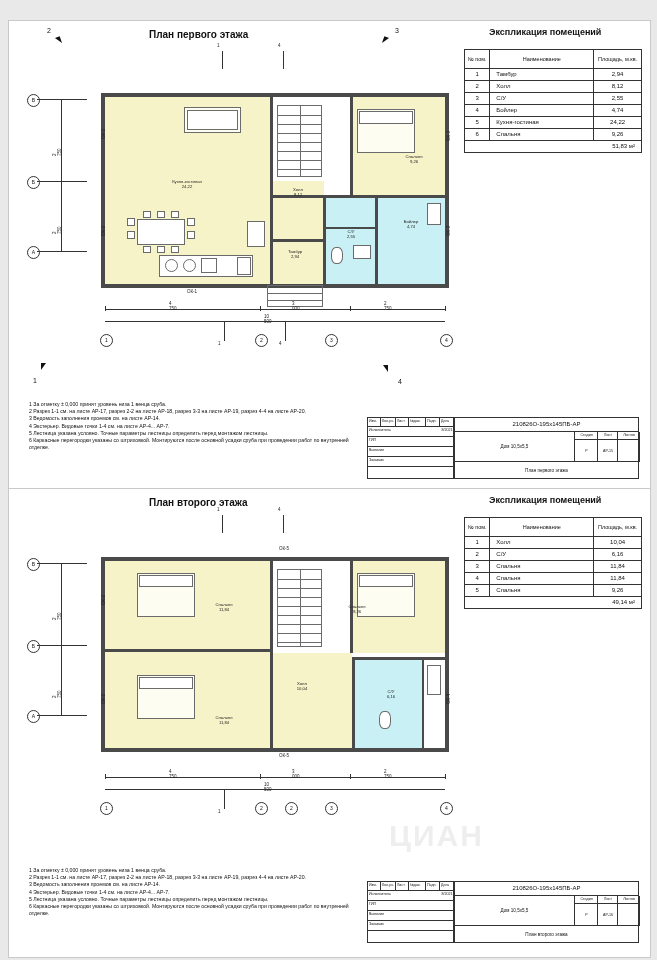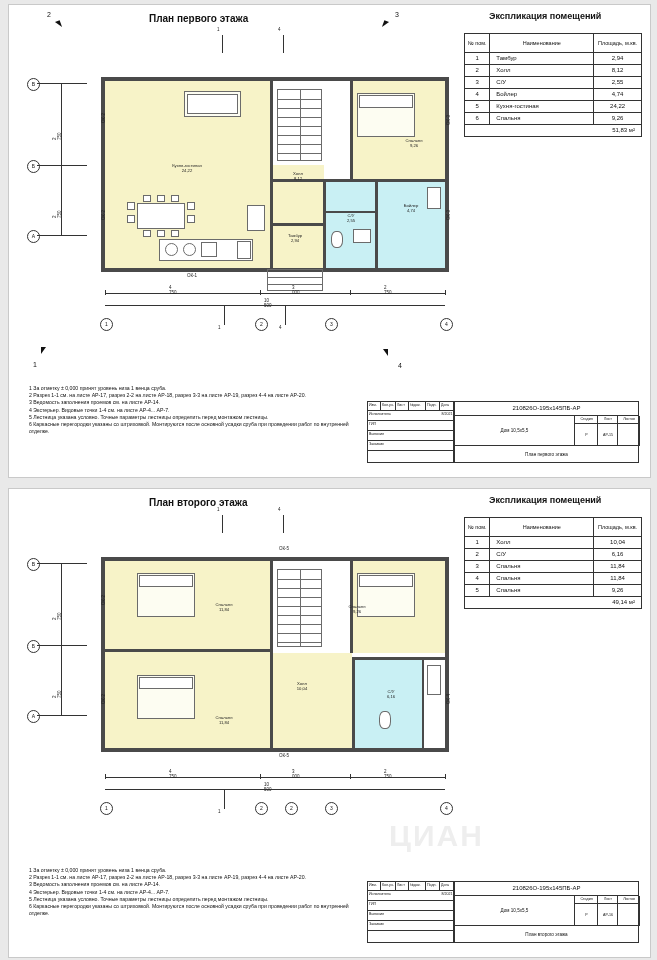--- a/index.html
+++ b/index.html
@@ -1,18 +1,18 @@
 <!DOCTYPE html>
 <html><head>
 <meta charset="utf-8">
 <style>
   html,body{margin:0;padding:0;background:#e9e9e9;}
   body{width:657px;height:960px;font-family:"Liberation Sans",sans-serif;}
   .sheet{position:absolute;left:8px;width:641px;background:#ffffff;border:1px solid #c9c9c9;}
-  #sheet-1{top:4px;height:472px;}
+  #sheet-1{top:20px;height:472px;}
   #sheet-2{top:488px;height:468px;}
   .ttl{position:absolute;font-size:7px;color:#111;}
   .plan-title{font-size:10px;font-weight:bold;color:#111;}
   .expl-title{font-size:9px;font-weight:bold;color:#111;}
 
   
   .expl{position:absolute;border-collapse:collapse;font-size:6px;color:#111;}
   .expl td,.expl th{border:1px solid #333;padding:0 2px;height:11px;line-height:11px;text-align:center;}
   .expl th{font-weight:normal;font-size:5.5px;line-height:7px;height:18px;}
   .expl td.name{text-align:left;padding-left:6px;}

